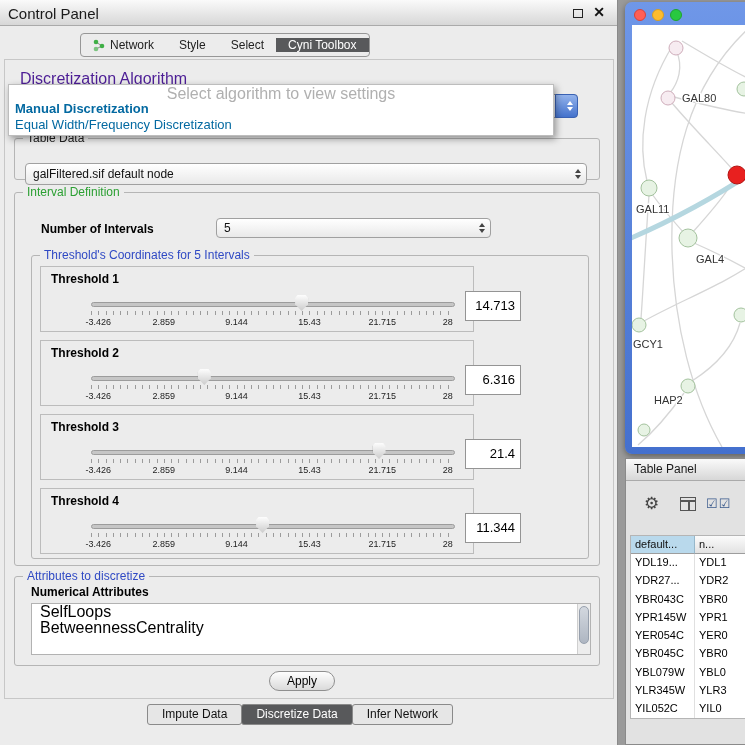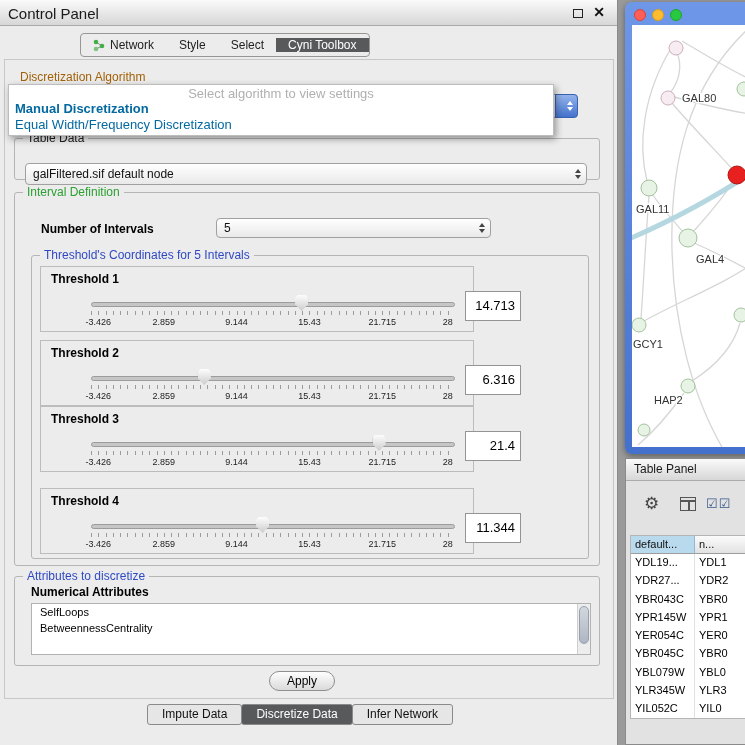--- a/index.html
+++ b/index.html
@@ -19,33 +19,33 @@
   .tab.bordered { border-left:1px solid #979797; }
   .sep { width:1px; background:#b9b9b9; margin:4px 0; }
 
   .inner { position:absolute; left:4px; top:59px; width:610px; height:640px; border:1px solid #c7c7c7; background:#ececec; }
 
   .group { position:absolute; border:1px solid #b5b5b5; border-radius:3px; }
   .group-label { position:absolute; top:-8px; left:8px; background:#ececec; padding:0 4px; font-size:12px; color:#222; white-space:nowrap; }
   .group-label.green { color:#2ca033; }
   .group-label.blue { color:#2f49c4; }
 
-  .algo-label { position:absolute; left:20px; top:70px; font-size:12px; color:#a16207; z-index:1; }
+  .algo-label { position:absolute; left:20px; top:70px; font-size:16px; color:#4c1d95; z-index:1; }
   .combo { background:linear-gradient(#ffffff,#e9e9e9); border:1px solid #a0a0a0; border-radius:4px; font-size:12px; color:#111; position:absolute; }
   .combo .val { position:absolute; left:7px; top:50%; transform:translateY(-50%); white-space:nowrap; }
   .spin { position:absolute; right:5px; top:50%; transform:translateY(-50%); display:flex; flex-direction:column; align-items:center; }
   .arr-up { width:0; height:0; border-left:3.5px solid transparent; border-right:3.5px solid transparent; border-bottom:4px solid #444; margin-bottom:2px; }
   .arr-dn { width:0; height:0; border-left:3.5px solid transparent; border-right:3.5px solid transparent; border-top:4px solid #444; }
   .combo-algo { left:22px; top:94px; width:556px; height:24px; z-index:1; }
   .blue-cap { position:absolute; right:-1px; top:-1px; bottom:-1px; width:23px; border-radius:0 4px 4px 0; background:linear-gradient(#93b3ec,#4472cc); border:1px solid #3a62b4; }
   .blue-cap .arr-up { border-bottom-color:#fff; } .blue-cap .arr-dn { border-top-color:#fff; }
   .blue-cap .spin { right:4px; }
 
   .popup { position:absolute; left:8px; top:84px; width:546px; background:#fff; border:1px solid #bdbdbd; box-shadow:2px 3px 7px rgba(0,0,0,.38); z-index:20; padding:2px 0; }
-  .popup .ph { display:block; text-align:center; font-size:13px; color:#b0b0b0; height:14px; line-height:14px; }
+  .popup .ph { display:block; text-align:center; font-size:16px; color:#b0b0b0; height:14px; line-height:14px; }
   .popup .item { display:block; font-size:13px; color:#0369a1; height:16px; line-height:16px; padding-left:6px; }
   .popup .item.b { font-weight:bold; }
 
   .g-tabledata { left:14px; top:138px; width:586px; height:42px; }
   .combo-table { left:10px; top:24px; width:562px; height:22px; }
 
   .g-interval { left:14px; top:192px; width:586px; height:374px; }
   .lbl-bold { font-size:12px; font-weight:bold; color:#000; position:absolute; white-space:nowrap; }
   .combo-count { left:201px; top:25px; width:275px; height:20px; }
 
@@ -56,21 +56,21 @@
   .tvalue { position:absolute; left:424px; top:24px; width:56px; height:30px; background:#fff; border:1px solid #949494; font-size:13px; color:#000; text-align:right; line-height:28px; padding-right:5px; }
   .slider { position:absolute; left:50px; top:24px; width:364px; height:38px; }
   .track { position:absolute; left:0; right:0; top:11px; height:5px; background:#c6c6c6; border:1px solid #9c9c9c; border-radius:3px; }
   .thumb { position:absolute; top:4px; width:13px; height:16px; margin-left:-6px; background:linear-gradient(#fdfdfd,#cccccc); clip-path:polygon(18% 0,82% 0,100% 18%,100% 58%,50% 100%,0 58%,0 18%); filter:drop-shadow(0 0 1px #777); }
   .ticks { position:absolute; left:0; right:0; top:20px; height:4px; background:repeating-linear-gradient(to right,#9b9b9b 0 1px,transparent 1px 7.28px); }
   .tlabels { position:absolute; left:0; right:0; top:26px; height:11px; }
   .tlabels span { position:absolute; transform:translateX(-50%); font-size:9px; color:#222; white-space:nowrap; }
 
   .g-attrs { left:14px; top:576px; width:586px; height:90px; }
   .attr-list { position:absolute; left:16px; top:26px; width:560px; height:52px; background:#fff; border:1px solid #b2b2b2; overflow:hidden; }
-  .attr-item { font-size:11px; color:#000; padding:1px 0 1px 8px; line-height:14px; }
+  .attr-item { font-size:16px; color:#000; padding:1px 0 1px 8px; line-height:14px; }
   .vscroll { position:absolute; right:0; top:0; bottom:0; width:13px; background:#ededed; border-left:1px solid #cfcfcf; }
   .vthumb { position:absolute; left:1px; right:1px; top:2px; height:38px; background:linear-gradient(#d3d8df,#aeb6c2); border:1px solid #97a0ad; border-radius:6px; }
 
   .apply { position:absolute; left:269px; top:671px; width:66px; height:20px; border:1px solid #8f8f8f; border-radius:10px; background:linear-gradient(#fefefe,#dadada); font-size:12px; color:#000; text-align:center; line-height:18px; }
 
   .btabs { position:absolute; left:148px; top:704px; display:flex; }
   .btab { height:21px; line-height:19px; padding:0 14px; font-size:12px; color:#111; background:#e6e6e6; border:1px solid #8a8a8a; border-radius:3px; margin-left:-1px; }
   .btab.selected { background:#58595b; color:#fff; }
 
   
@@ -213,21 +213,21 @@
               <span style="left:20%">2.859</span>
               <span style="left:40%">9.144</span>
               <span style="left:60%">15.43</span>
               <span style="left:80%">21.715</span>
               <span style="left:98%">28</span>
             </div>
           </div>
           <div class="tvalue">6.316</div>
         </div>
 
-        <div class="thresh" style="top:150px">
+        <div class="thresh" style="top:158px">
           <div class="th-label">Threshold 3</div>
           <div class="slider">
             <div class="track"></div>
             <div class="ticks"></div>
             <div class="thumb" style="left: 78.9983%;"></div>
             <div class="tlabels">
               <span style="left:2%">-3.426</span>
               <span style="left:20%">2.859</span>
               <span style="left:40%">9.144</span>
               <span style="left:60%">15.43</span>

